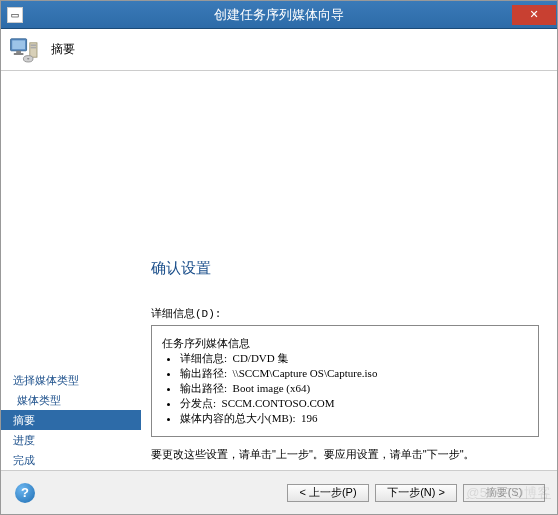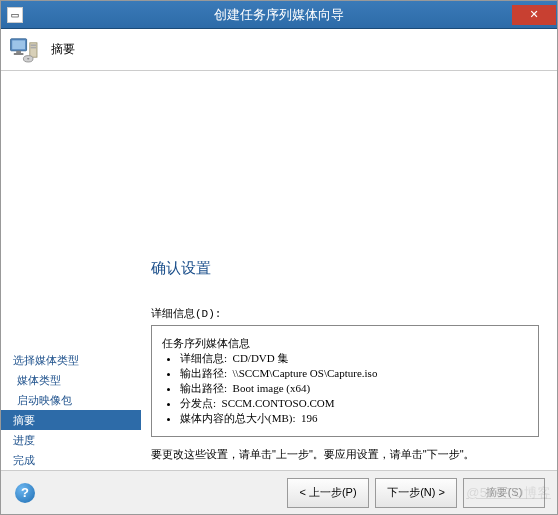--- a/index.html
+++ b/index.html
@@ -152,21 +152,21 @@
       color: #fff;
       display: flex;
       align-items: center;
       justify-content: center;
       font-size: 13px;
       font-weight: bold;
       cursor: pointer;
     }
     .btn {
       min-width: 82px;
-      height: 30px;
+      height: 18px;
       border: 1px solid #9a9a9a;
       background: linear-gradient(to bottom, #fdfdfd, #e6e6e6);
       font-size: 11px;
       cursor: pointer;
       padding: 0 8px;
     }
     .btn[disabled] {
       color: #9a9a9a;
       background: #efefef;
       cursor: default;
@@ -205,21 +205,20 @@
       <ellipse cx="24" cy="28" rx="1.5" ry="1" fill="#888"></ellipse>
     </svg>
   </div>
   <div class="header-text">摘要</div>
 </div>
 
 <div class="content">
   <div class="sidebar">
     <div class="nav-item">选择媒体类型</div>
     <div class="nav-item sub">媒体类型</div>
-    <div class="nav-item sub">启动映像包</div>
     <div class="nav-item selected">摘要</div>
     <div class="nav-item">进度</div>
     <div class="nav-item">完成</div>
   </div>
 
   <div class="main">
     <div class="page-title">确认设置</div>
     <div class="details-label">详细信息(D):</div>
     <div class="details-box">
       <div class="section-title">任务序列媒体信息</div>

